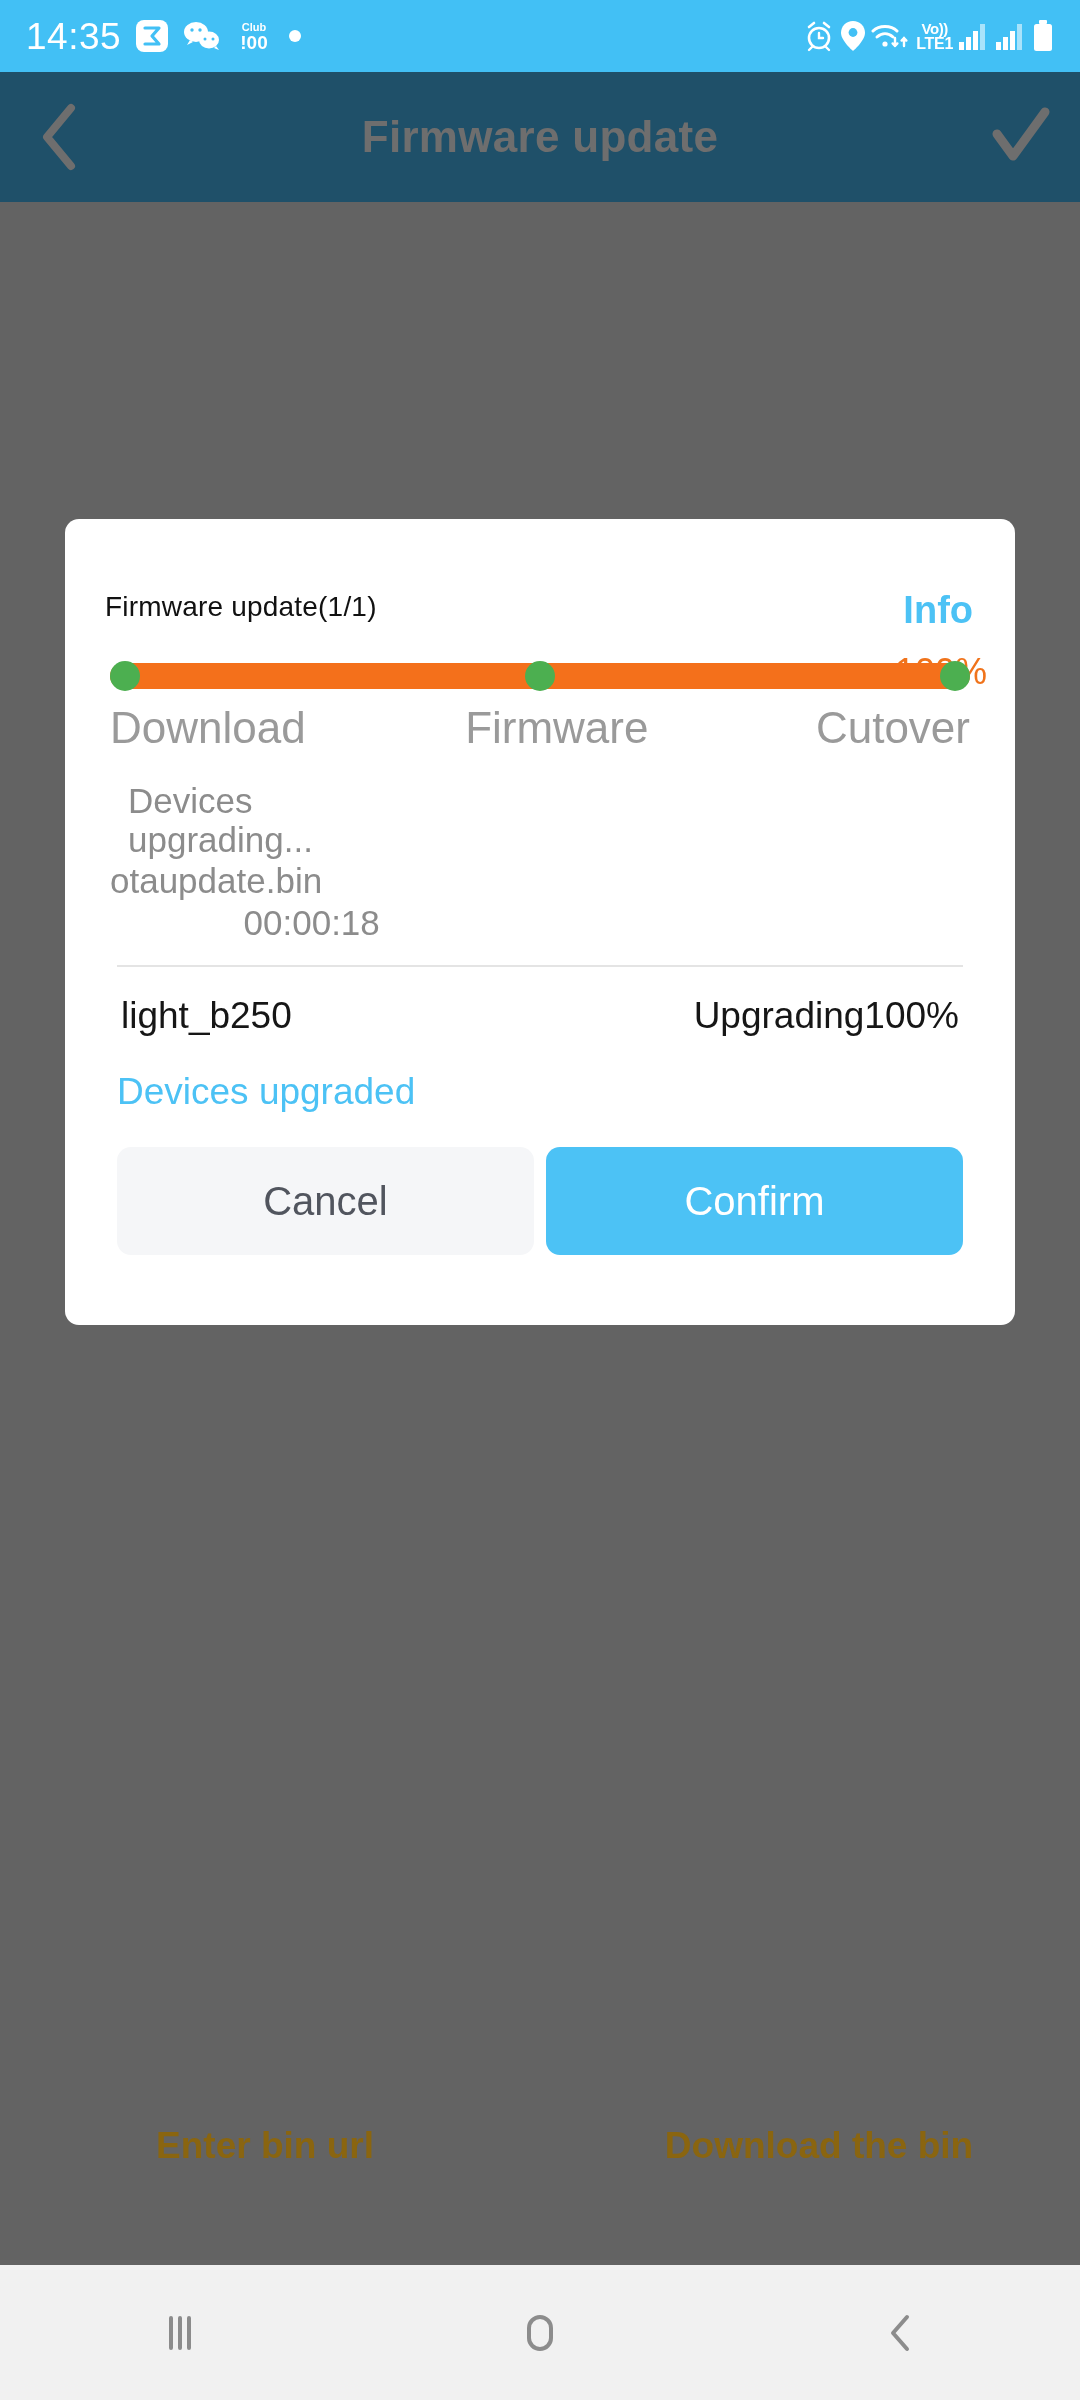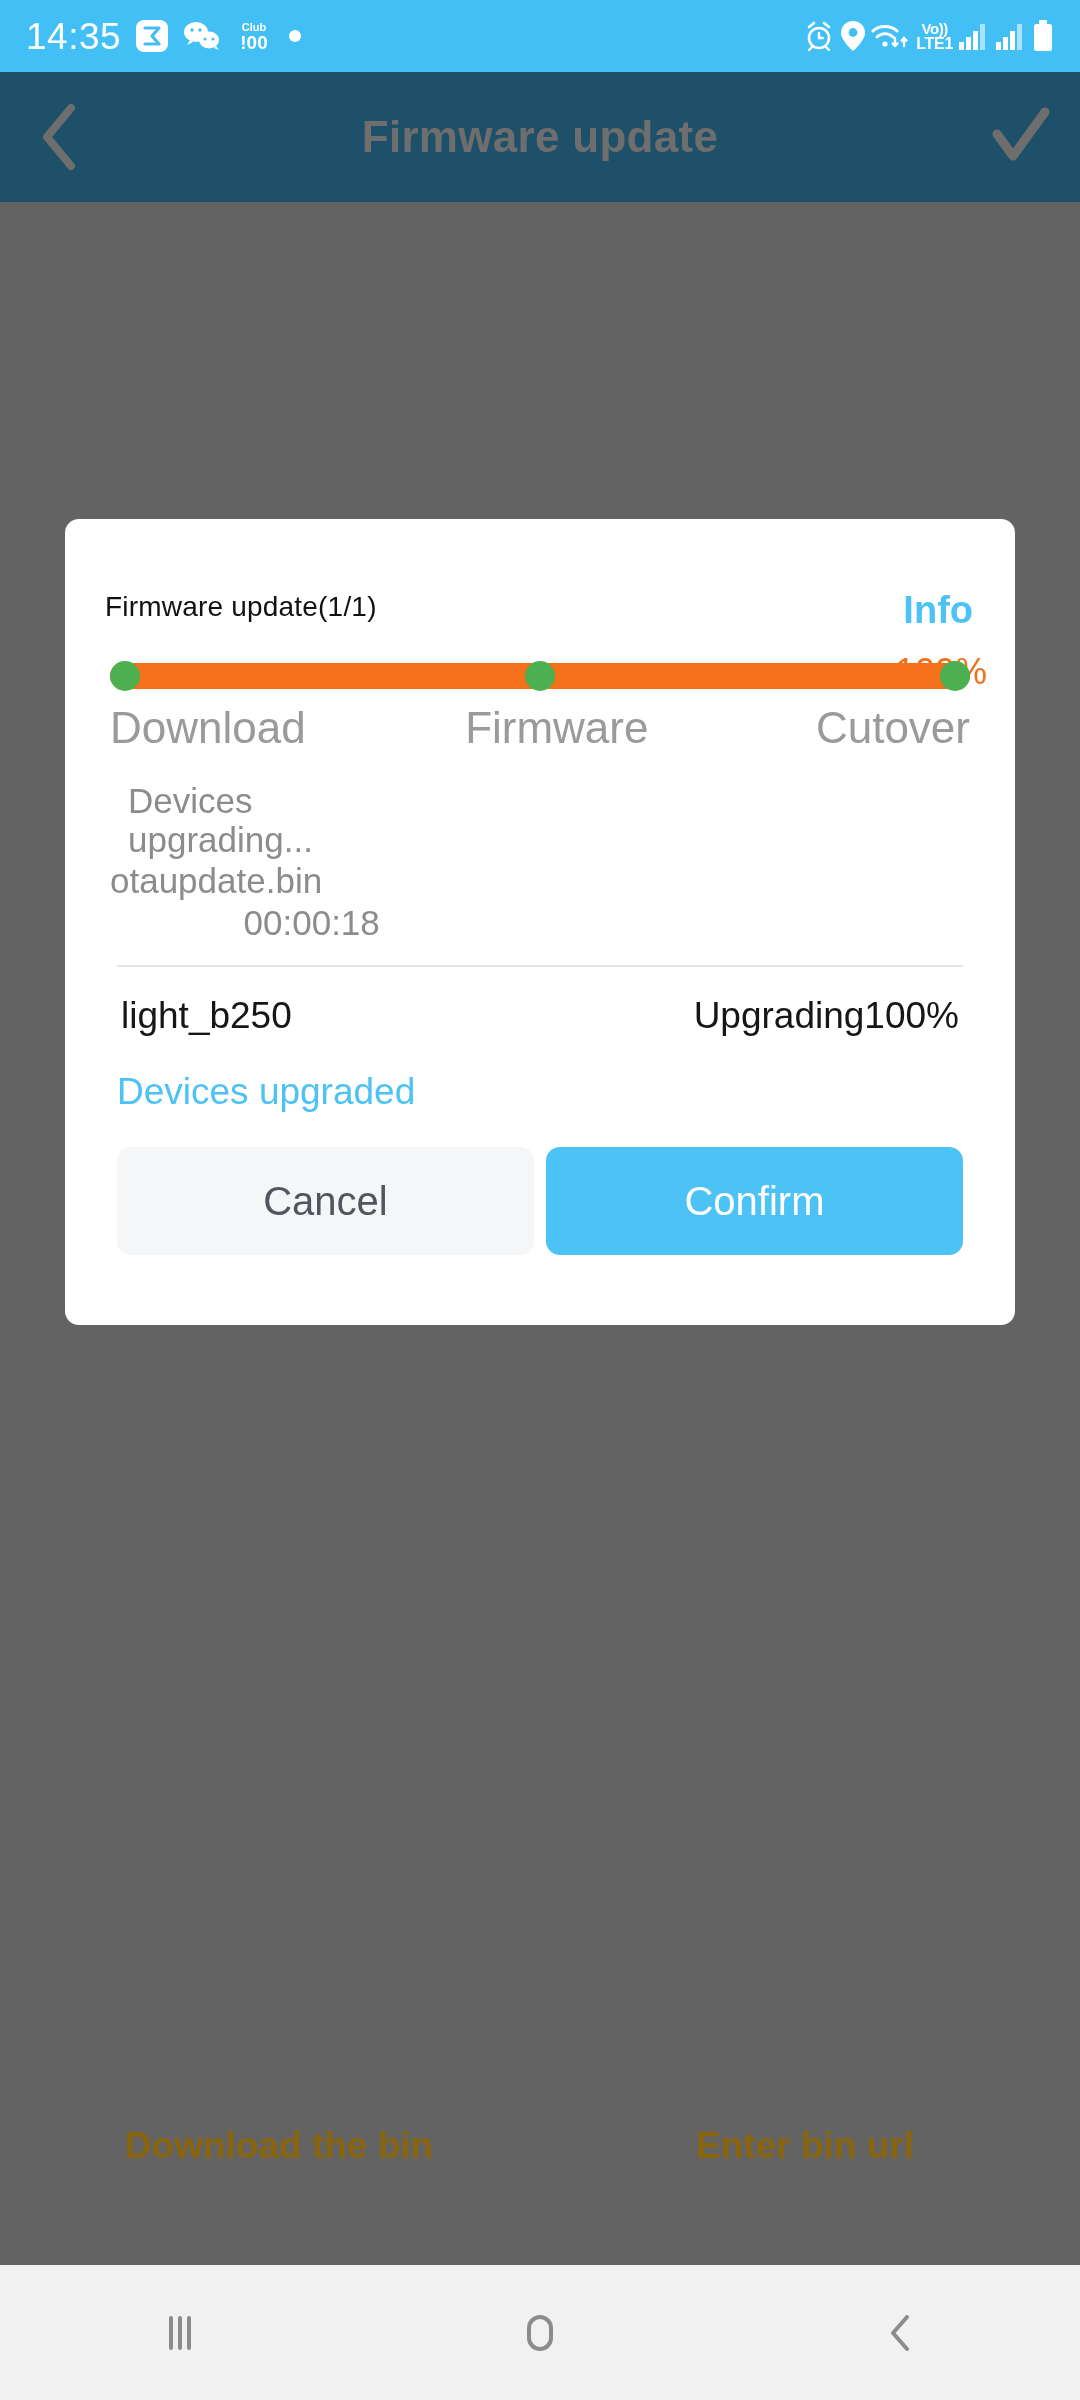--- a/index.html
+++ b/index.html
@@ -239,22 +239,22 @@
     <div id="check-btn">
       <svg width="62" height="62" viewBox="0 0 62 62">
         <path d="M8 28 L24 50 L56 6" fill="none" stroke="#6E6E6E" stroke-width="9" stroke-linecap="round" stroke-linejoin="round"></path>
       </svg>
     </div>
   </div>
 
   <div id="overlay"></div>
 
   <div id="bottom-links">
+    <div id="enter-url-link">Enter bin url</div>
     <div id="download-bin-link">Download the bin</div>
-    <div id="enter-url-link">Enter bin url</div>
   </div>
 
   <div id="dialog">
 
     <div id="dialog-title-row">
       <div id="dialog-title">Firmware update(1/1)</div>
       <div id="info-link">Info</div>
     </div>
 
     <div id="progress-wrap">

